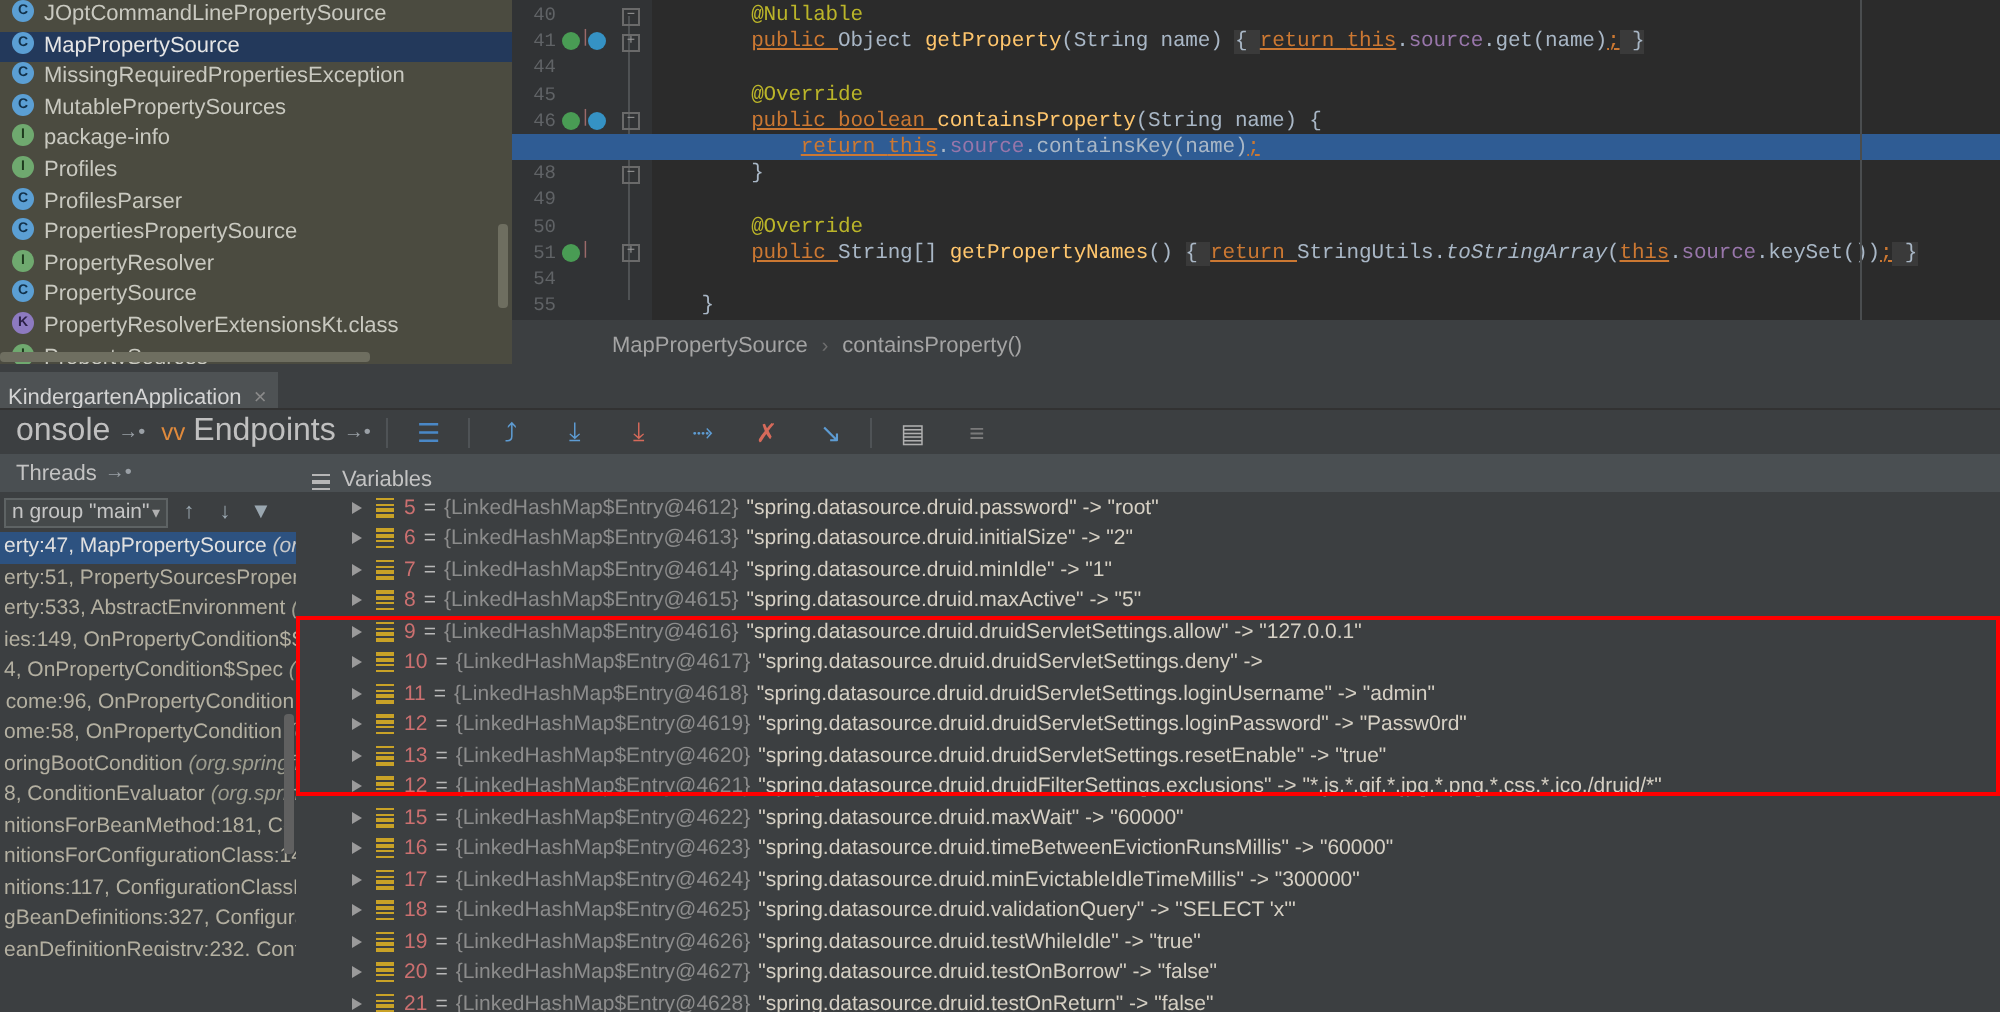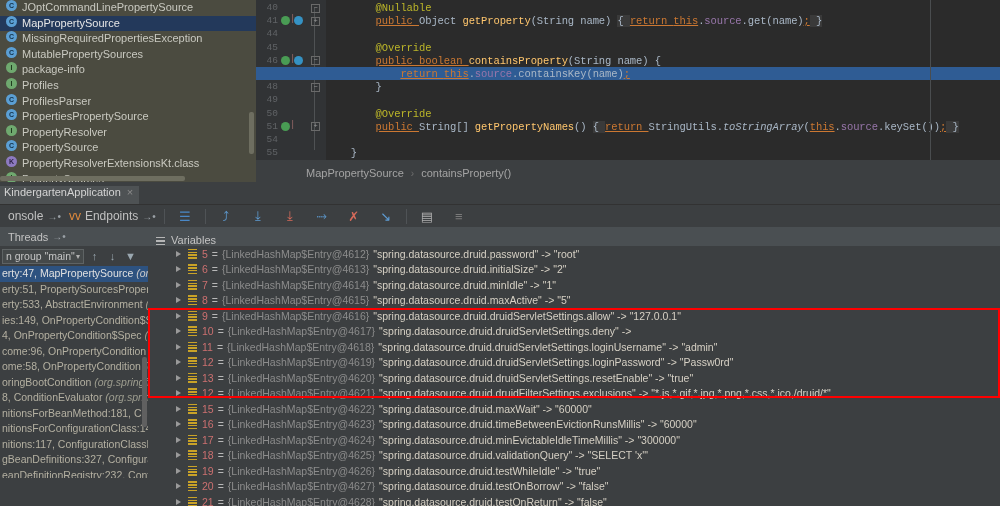--- a/index.html
+++ b/index.html
@@ -56,35 +56,35 @@
   .fadebg{background:#3a3a3a;color:#a9b7c6;}
 
   
   .breadcrumb{position:absolute;left:256px;top:160px;width:744px;height:26px;background:#3c3f41;
               display:flex;align-items:center;padding-left:50px;box-sizing:border-box;}
   .crumb{color:#a4a4a4;font-size:11px;}
   .crumb-sep{color:#6e6e6e;margin:0 7px;font-size:10px;}
 
   
   .tabstrip{position:absolute;left:0;top:186px;width:1000px;height:19px;background:#3c3f41;}
-  .runtab{position:absolute;left:0;top:0;height:19px;background:#4e5254;display:flex;align-items:flex-start;
+  .runtab{position:absolute;left:0;top:0;height:19px;background:#4e5254;display:flex;align-items:flex-end;
           padding:0 6px 0 4px;box-sizing:border-box;}
   .runtab-lab{color:#d4d4d4;font-size:11px;}
   .runtab-x{color:#8a8a8a;font-size:11px;margin-left:6px;}
   .tabstrip-line{position:absolute;left:0;bottom:0;width:1000px;height:1px;background:#323232;}
 
   .dbgbar{position:absolute;left:0;top:205px;width:1000px;height:22px;background:#3c3f41;
           display:flex;align-items:center;}
   .dbgitem{display:flex;align-items:center;height:22px;padding:0 4px;white-space:nowrap;}
-  .dbglab{color:#c0c0c0;font-size:12px;margin-left:4px;}
+  .dbglab{color:#c0c0c0;font-size:16px;margin-left:4px;}
   .pinarrow{color:#9aa0a6;font-size:10px;margin-left:4px;}
   .vsep{width:1px;height:15px;background:#4f5356;margin:0 4px;}
 
   .panels{position:absolute;left:0;top:227px;width:1000px;height:279px;}
-  .frames{position:absolute;left:0;top:0;width:148px;height:251px;background:#3c3f41;overflow:hidden;}
+  .frames{position:absolute;left:0;top:0;width:148px;height:251px;background:#3c3f41;overflow:hidden;text-align:center;}
   .frames-hdr{height:19px;background:#4a4f52;display:flex;align-items:center;padding-left:8px;}
   .frames-hdr-lab{color:#c3c3c3;font-size:11px;}
   .frames-tool{height:20px;display:flex;align-items:center;background:#3c3f41;padding-left:2px;}
   .combo{height:15px;min-width:80px;border:1px solid #5e6364;background:#45494a;display:flex;align-items:center;
          padding:0 3px;box-sizing:border-box;}
   .combo-lab{color:#c5c5c5;font-size:10.5px;white-space:nowrap;overflow:hidden;}
   .combo-arrow{margin-left:auto;color:#b0b0b0;font-size:8px;}
   .tbtn{width:15px;height:15px;margin-left:3px;display:flex;align-items:center;justify-content:center;color:#9aa7b0;font-size:11px;}
   .frame-list{position:relative;}
   .frame-row{height:15.5px;line-height:15.5px;white-space:nowrap;padding-left:2px;overflow:hidden;color:#b4b0a1;font-size:10.5px;}

